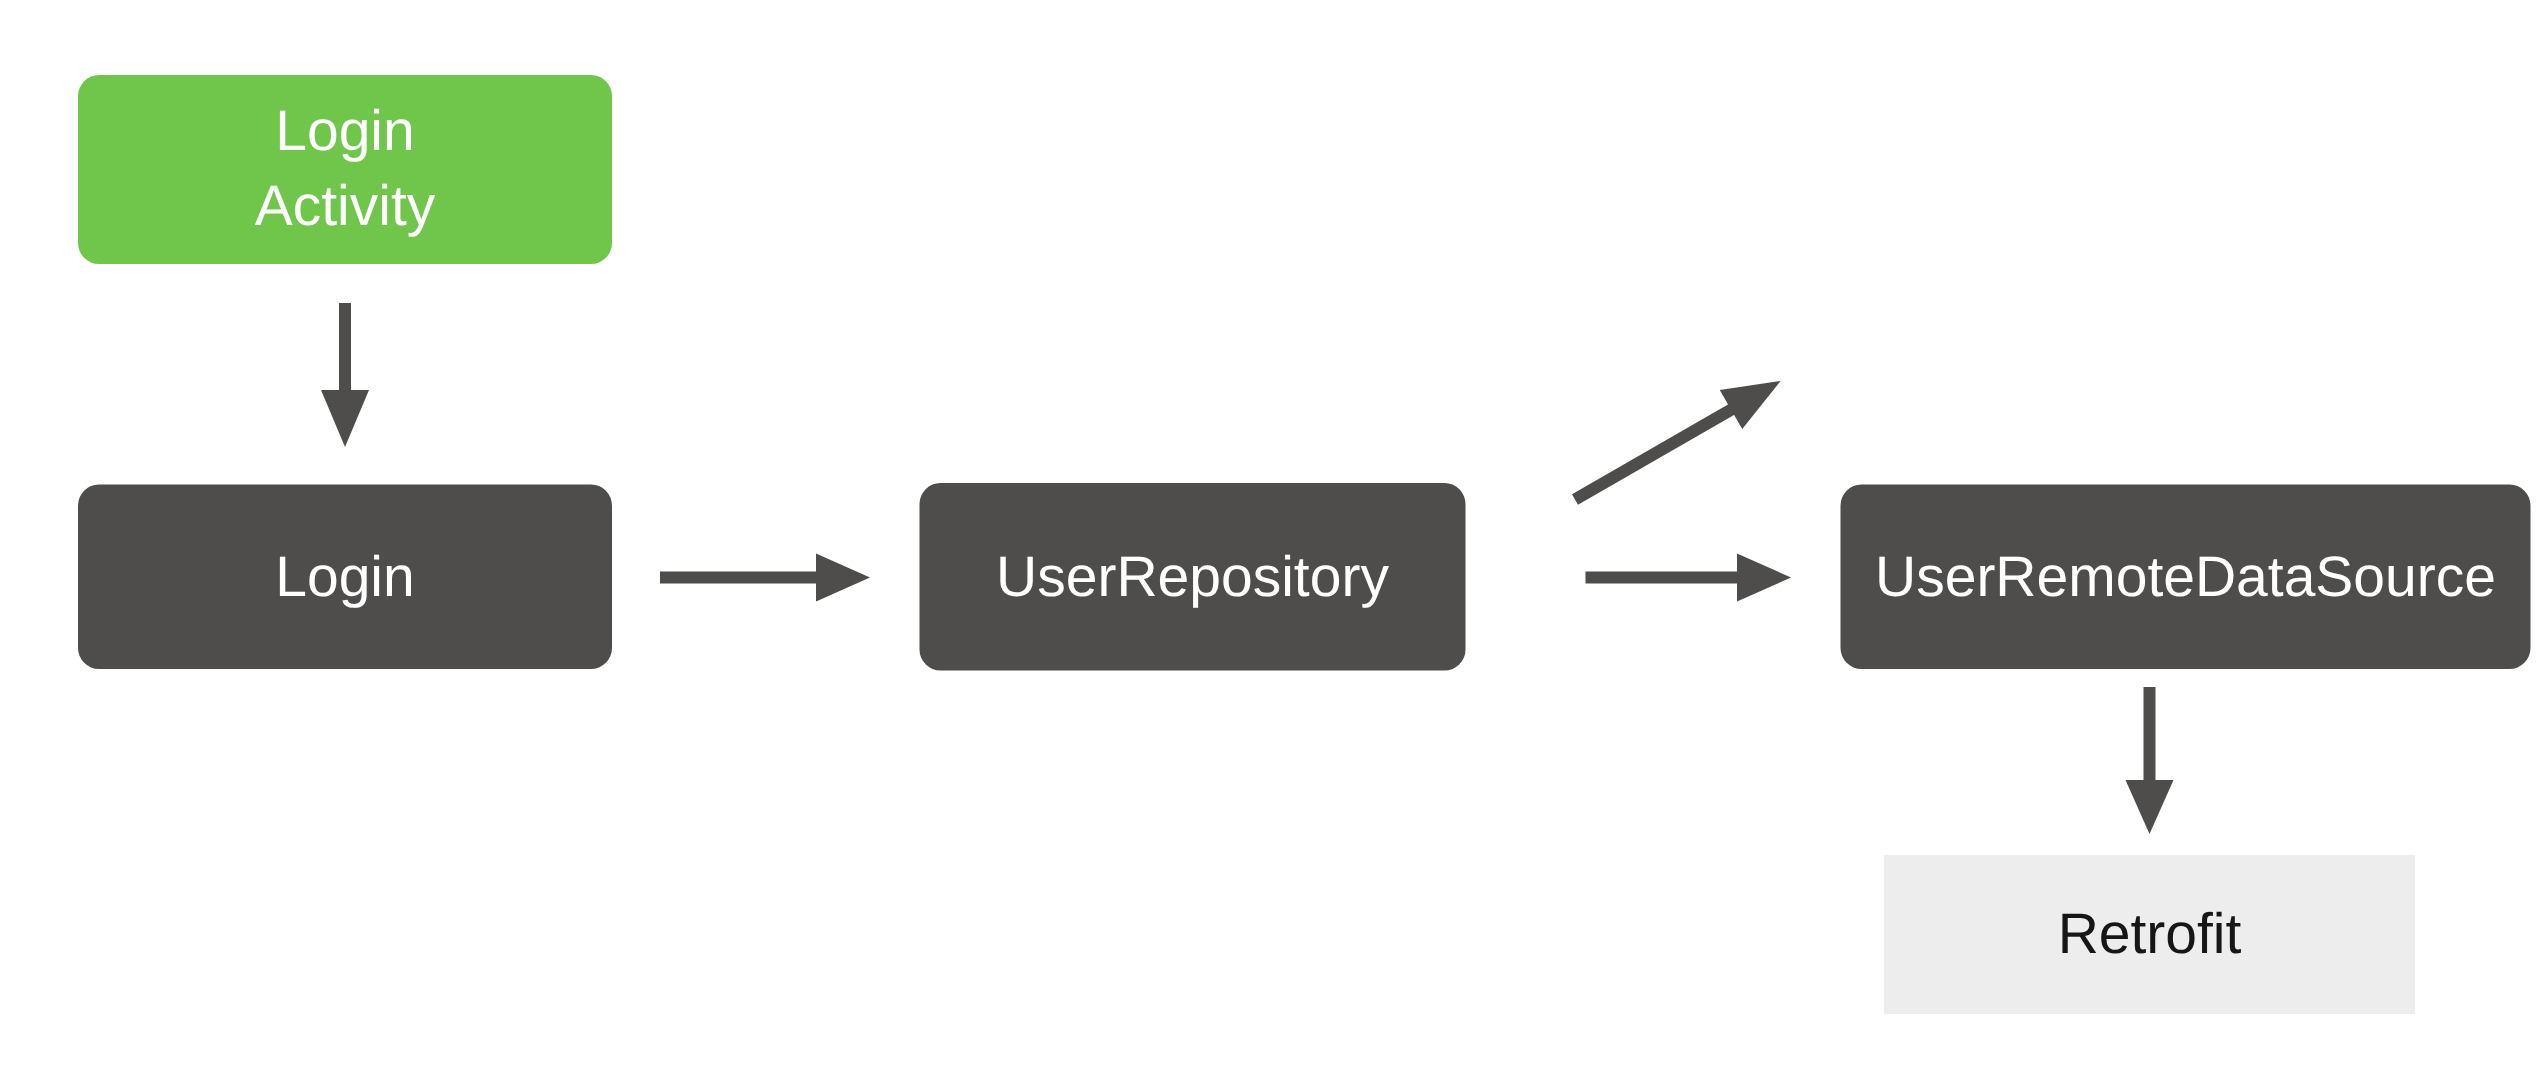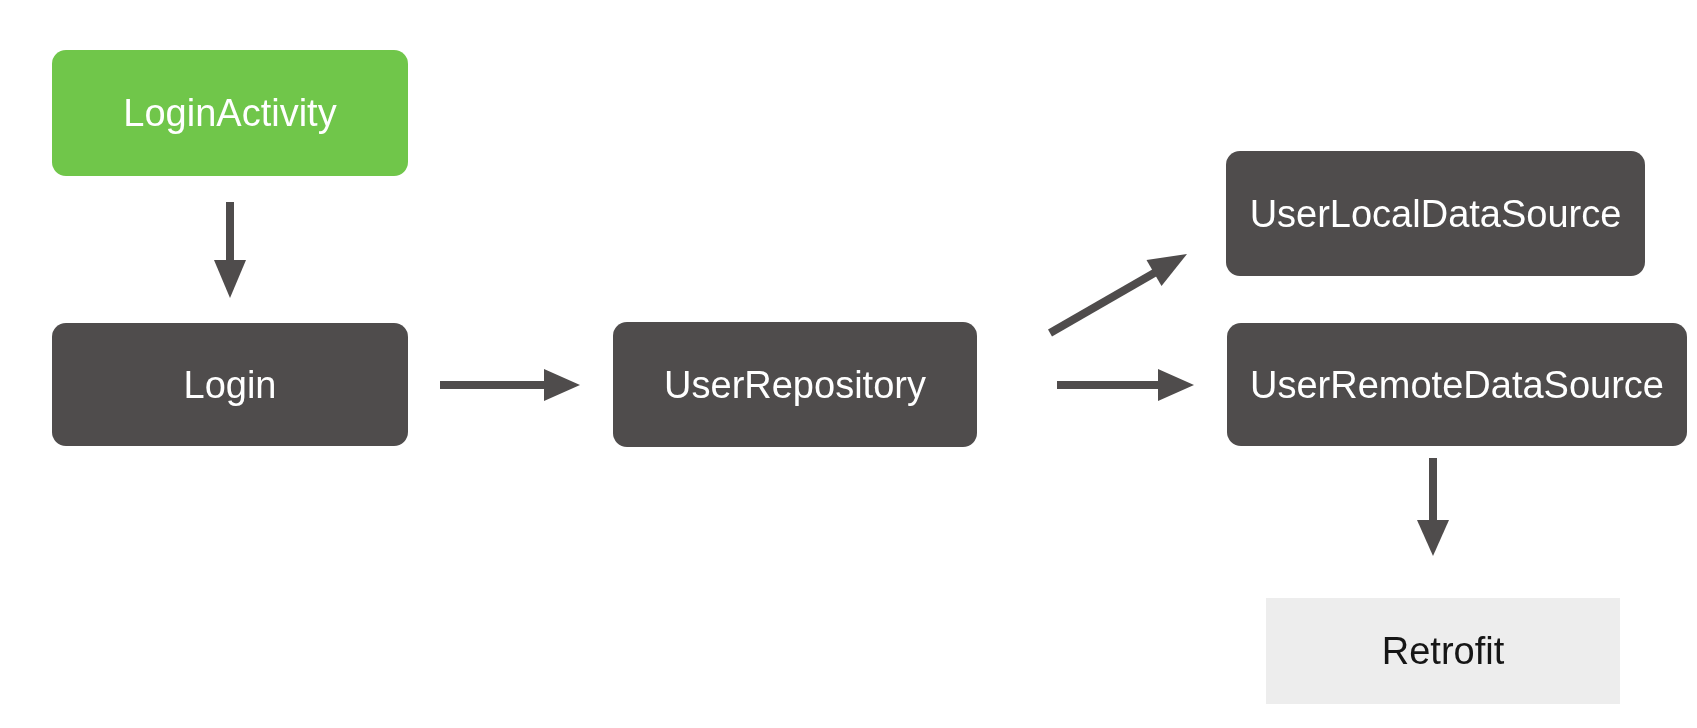--- a/index.html
+++ b/index.html
@@ -23,37 +23,38 @@
   .arrow-layer{
     position:absolute;
     left:0;top:0;
     width:1697px;height:728px;
   }
   .arrow-layer line{stroke:var(--arrow);stroke-width:8;}
   .arrow-layer polygon{fill:var(--arrow);}
   .node{
     position:absolute;
     display:flex;
+    flex-direction:column;
     align-items:center;
     justify-content:center;
     text-align:center;
     font-size:38px;
     line-height:50px;
     color:var(--text-light);
     box-sizing:border-box;
   }
   .node.dark{background:var(--node-dark);border-radius:14px;}
   .node.green{background:var(--activity-green);border-radius:14px;}
   .node.light{background:var(--retrofit-bg);color:var(--text-dark);border-radius:0;}
   .n-login-activity{left:52px;top:50px;width:356px;height:126px;}
   .n-login-viewmodel{left:52px;top:323px;width:356px;height:123px;}
   .n-user-repository{left:613px;top:322px;width:364px;height:125px;}
   .n-user-local{left:1226px;top:151px;width:419px;height:125px;}
   .n-user-remote{left:1227px;top:323px;width:460px;height:123px;}
-  .n-retrofit{left:1256px;top:598px;width:354px;height:106px;margin-left:10px;}
+  .n-retrofit{left:1256px;top:570px;width:354px;height:106px;}
 </style>
 </head>
 <body>
 
 <div class="canvas">
 
   <svg class="arrow-layer" viewBox="0 0 1697 728">
     <g>
       <line x1="230" y1="202" x2="230" y2="262"></line>
       <polygon points="214,260 246,260 230,298"></polygon>
@@ -82,23 +83,20 @@
   </div>
 
   <div class="node dark n-login-viewmodel">
     <span>Login</span>
   </div>
 
   <div class="node dark n-user-repository">
     <span>UserRepository</span>
   </div>
 
-  <div class="node dark n-user-local">
-    <span>UserLocalDataSource</span>
-  </div>
 
   <div class="node dark n-user-remote">
     <span>UserRemoteDataSource</span>
   </div>
 
   <div class="node light n-retrofit">
     <span>Retrofit</span>
   </div>
 
 </div>

